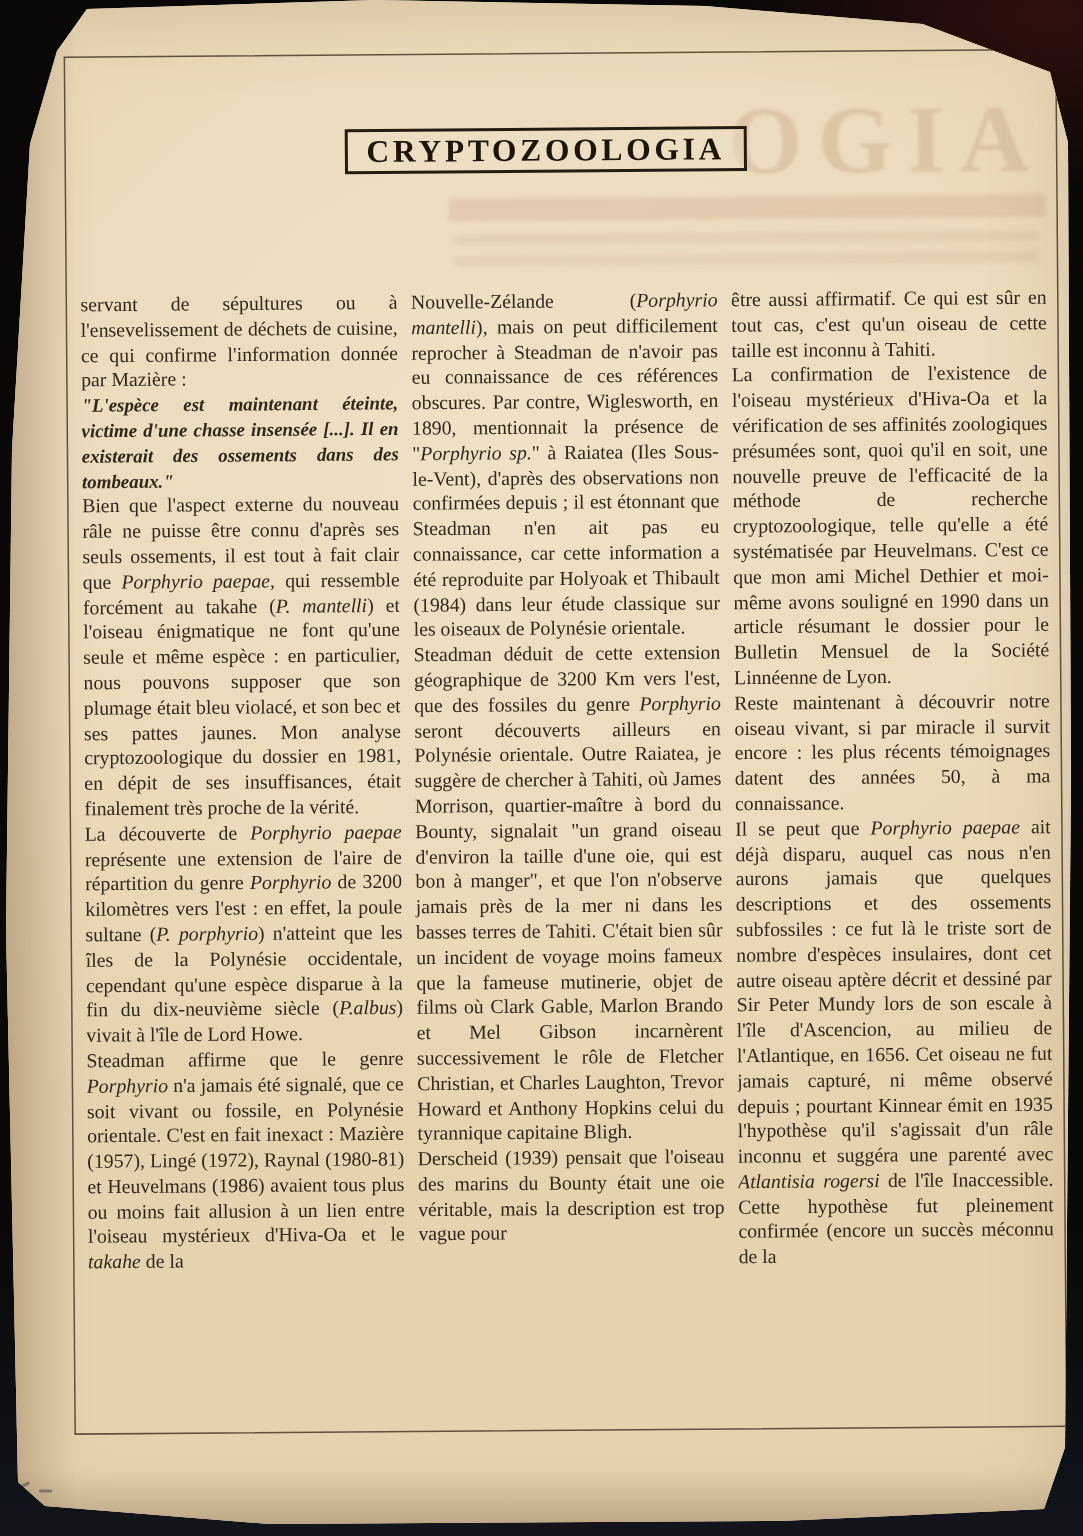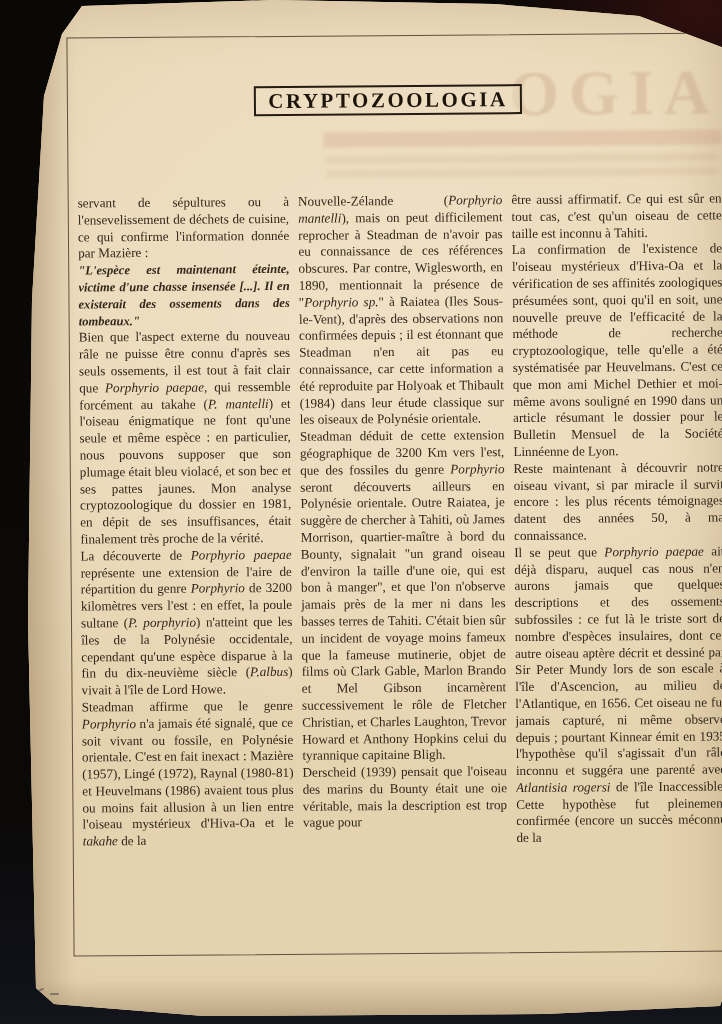--- a/index.html
+++ b/index.html
@@ -19,21 +19,20 @@
     position: absolute; inset: 0;
     background:
       radial-gradient(ellipse 600px 500px at 360px 300px, #f0e1c6 0%, #ecdbbc 55%, #e5d2ae 100%),
       #e9d7b8;
     clip-path: polygon(
       58px 6px, 250px 0px, 470px 4px, 615px 16px, 700px 48px,
       712px 95px, 714px 520px, 710px 965px, 696px 1006px,
       520px 1014px, 180px 1016px, 30px 1004px, 12px 988px,
       4px 620px, 8px 300px, 20px 96px, 38px 34px);
     box-shadow: inset 0 0 60px rgba(120,90,50,0.25);
-    margin-left: 24px;
   }
   .paper-shade-left {
     position: absolute; left: 0; top: 0; width: 60px; height: 1024px;
     background: linear-gradient(90deg, rgba(110,80,45,0.28), rgba(110,80,45,0) 85%);
     pointer-events: none;
   }
   .paper-shade-bottom {
     position: absolute; left: 0; top: 975px; width: 722px; height: 49px;
     background: linear-gradient(0deg, rgba(100,75,45,0.30), rgba(100,75,45,0) 90%);
     pointer-events: none;

